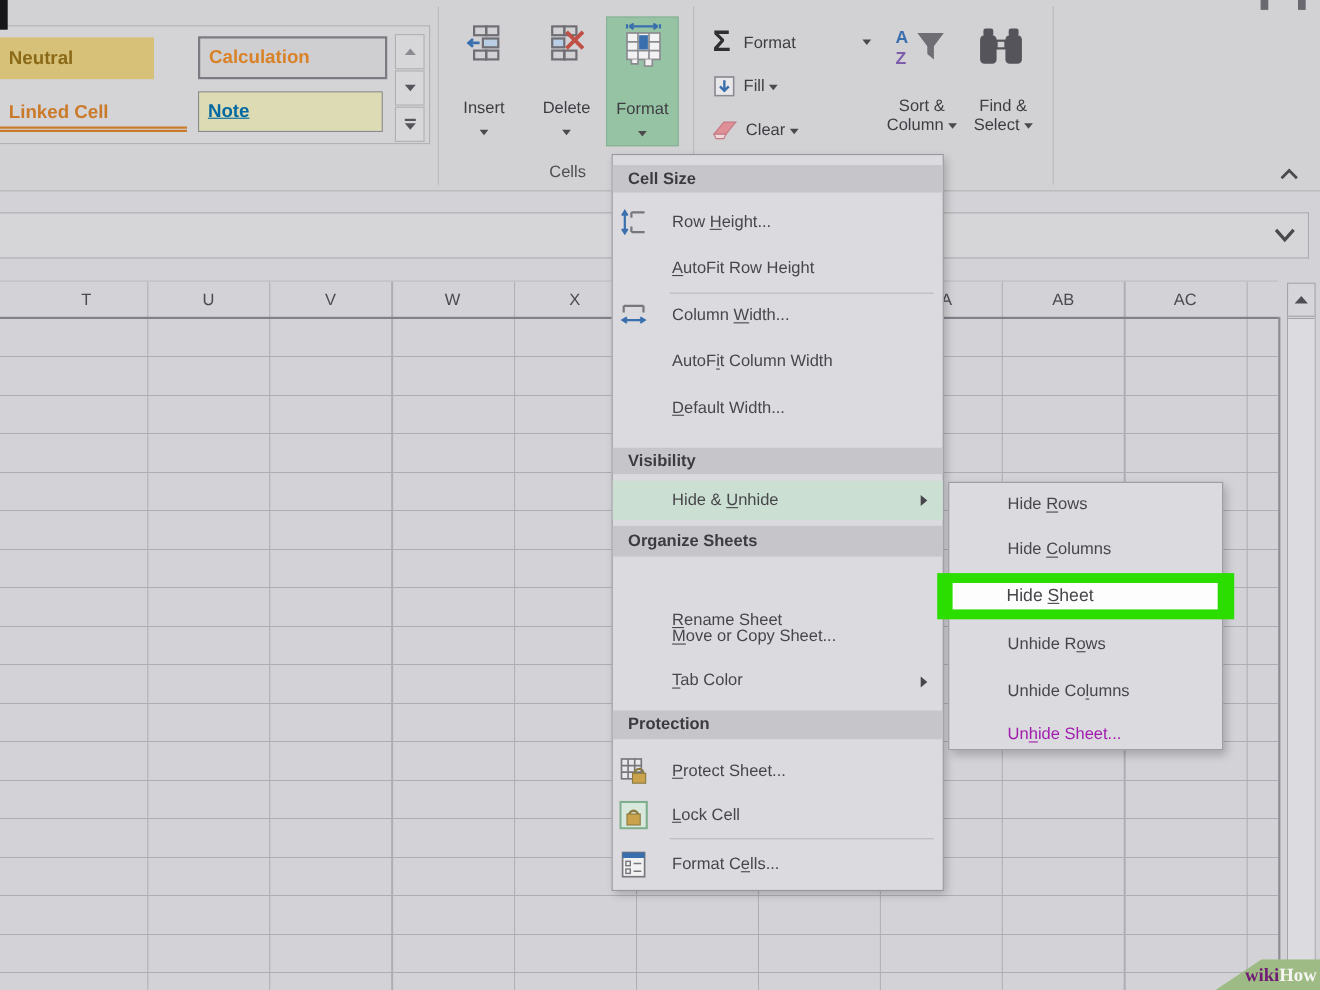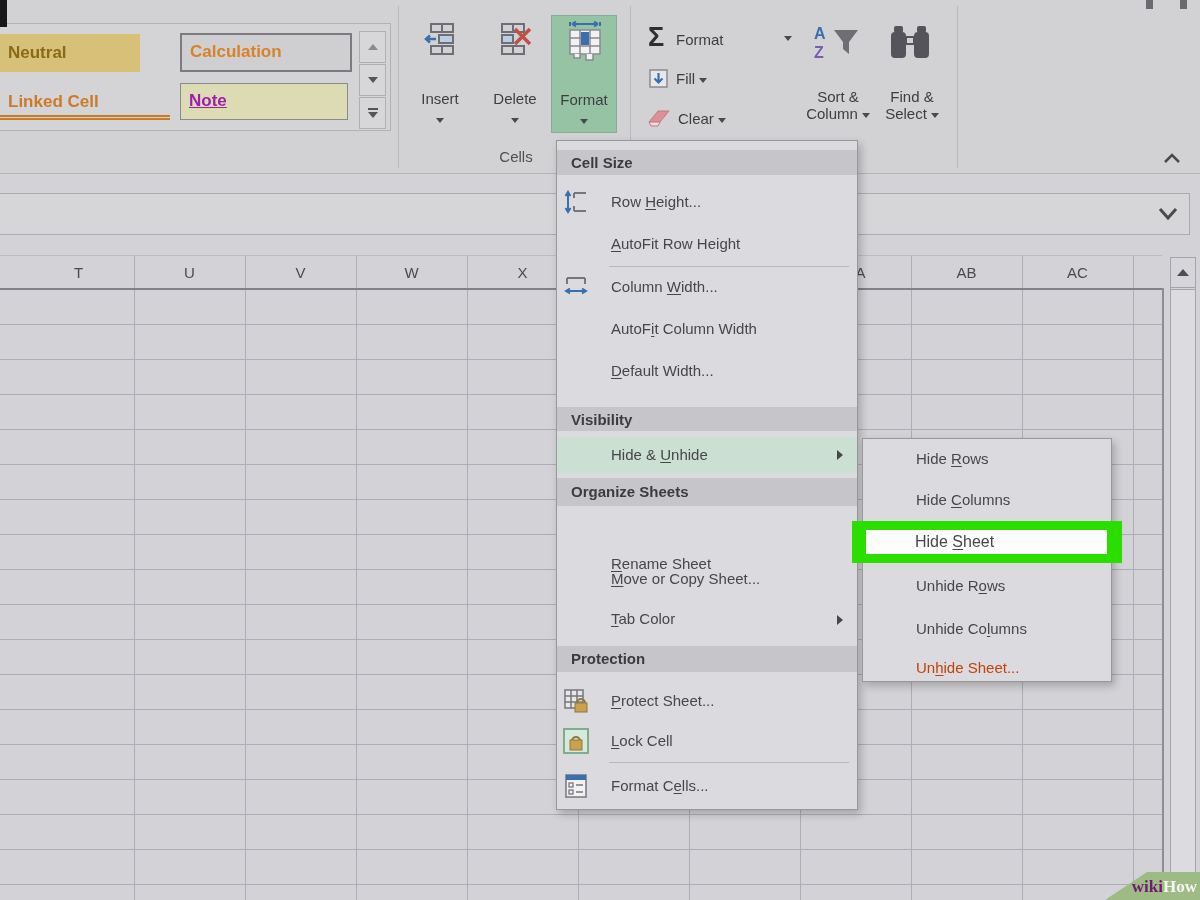--- a/index.html
+++ b/index.html
@@ -9,21 +9,21 @@
   .abs{position:absolute;}
   
   .ribbon{left:0;top:0;width:1200px;height:173px;background:#d2d1d4;border-bottom:1px solid #b3b2b6;z-index:2;}
   .vdiv{top:6px;width:1px;height:162px;background:#bab9bd;}
   
   .gallery{left:0;top:23px;width:390px;height:106px;border:1px solid #b2b1b5;border-left:none;background:#d4d3d6;}
   .stylebox{font-size:17px;font-weight:600;line-height:37px;padding-left:8px;box-sizing:border-box;}
   .style-neutral{left:0;top:10px;width:140px;height:38px;background:var(--neutral-bg);color:var(--neutral-text);}
   .style-calc{left:180px;top:9px;width:172px;height:39px;background:#cfced1;border:2px solid #7c7b81;color:var(--calculation-text);line-height:34px;}
   .style-linked{left:0;top:59px;width:170px;height:37px;color:var(--linked-cell-text);border-bottom:5px double var(--linked-cell-text);}
-  .style-note{left:180px;top:59px;width:168px;height:37px;background:var(--note-bg);border:1px solid #8b8a90;color:#a21caf;line-height:34px;text-decoration:underline;}
+  .style-note{left:180px;top:59px;width:168px;height:37px;background:var(--note-bg);border:1px solid #8b8a90;color:#0369a1;line-height:34px;text-decoration:underline;}
   .gbtn{left:359px;width:27px;height:32px;background:#d7d6d9;border:1px solid #b0afb4;box-sizing:border-box;display:flex;align-items:center;justify-content:center;flex-direction:column;}
   .tri-up{width:0;height:0;border-left:5px solid transparent;border-right:5px solid transparent;border-bottom:6px solid #8b8a92;}
   .tri-dn{width:0;height:0;border-left:5px solid transparent;border-right:5px solid transparent;border-top:6px solid #55545a;}
   .morebar{width:10px;height:2px;background:#55545a;margin-bottom:2px;}
   
   .bigbtn{top:15px;height:118px;text-align:center;color:#3e3e42;font-size:15px;}
   .bigbtn .lbl{position:absolute;left:0;right:0;top:75px;}
   .bigbtn .dd{position:absolute;left:50%;margin-left:-4px;top:103px;}
   .dd{width:0;height:0;border-left:4px solid transparent;border-right:4px solid transparent;border-top:5px solid #4a4a4e;}
   .btn-format{background:var(--format-button-green);border:1px solid #85af95;box-sizing:border-box;}
@@ -56,21 +56,21 @@
   .m-head{left:0;width:100%;background:#c6c5c9;color:#3c3c40;font-weight:bold;font-size:15px;line-height:25px;padding-left:14px;box-sizing:border-box;}
   .m-item{left:0;width:100%;height:30px;line-height:30px;color:#47474b;font-size:15px;}
   .m-item .txt{position:absolute;left:54px;top:0;white-space:pre;}
   .s-item .txt{position:absolute;left:53px;top:0;white-space:pre;}
   .ak{text-decoration:underline;text-underline-offset:2px;}
   .m-hl{background:var(--menu-highlight-green);}
   .m-sep{left:52px;width:240px;height:1px;background:#bab9bd;}
   .m-icon{position:absolute;left:6px;top:2px;width:26px;height:26px;}
   .m-arrow{position:absolute;right:14px;top:11px;width:0;height:0;border-top:5px solid transparent;border-bottom:5px solid transparent;border-left:6px solid #47474b;}
   .s-item{left:0;width:100%;height:30px;line-height:30px;color:#47474b;font-size:15px;}
-  .s-disabled{color:#c2410c;text-align:center;}
+  .s-disabled{color:#a21caf;text-align:center;}
   
   .annot{left:852px;top:521px;width:270px;height:42px;background:var(--annotation-green);z-index:12;}
   .annot-inner{position:absolute;left:14px;right:15px;top:9px;bottom:9px;background:#fdfdfd;color:#47474b;font-size:16px;line-height:24px;white-space:pre;}
   .annot-inner .txt{position:absolute;left:49px;top:0;}
   
   .wikihow{left:1095px;top:869px;width:105px;height:31px;background:var(--wikihow-green);
      clip-path:polygon(10px 31px,52px 3px,105px 3px,105px 31px);z-index:13;
      font-family:"Liberation Serif",serif;font-weight:bold;font-size:17px;}
   .wikihow .wtxt{position:absolute;right:3px;bottom:3px;}
   .w1{color:#701a75;} .w2{color:#f5f5f2;}

